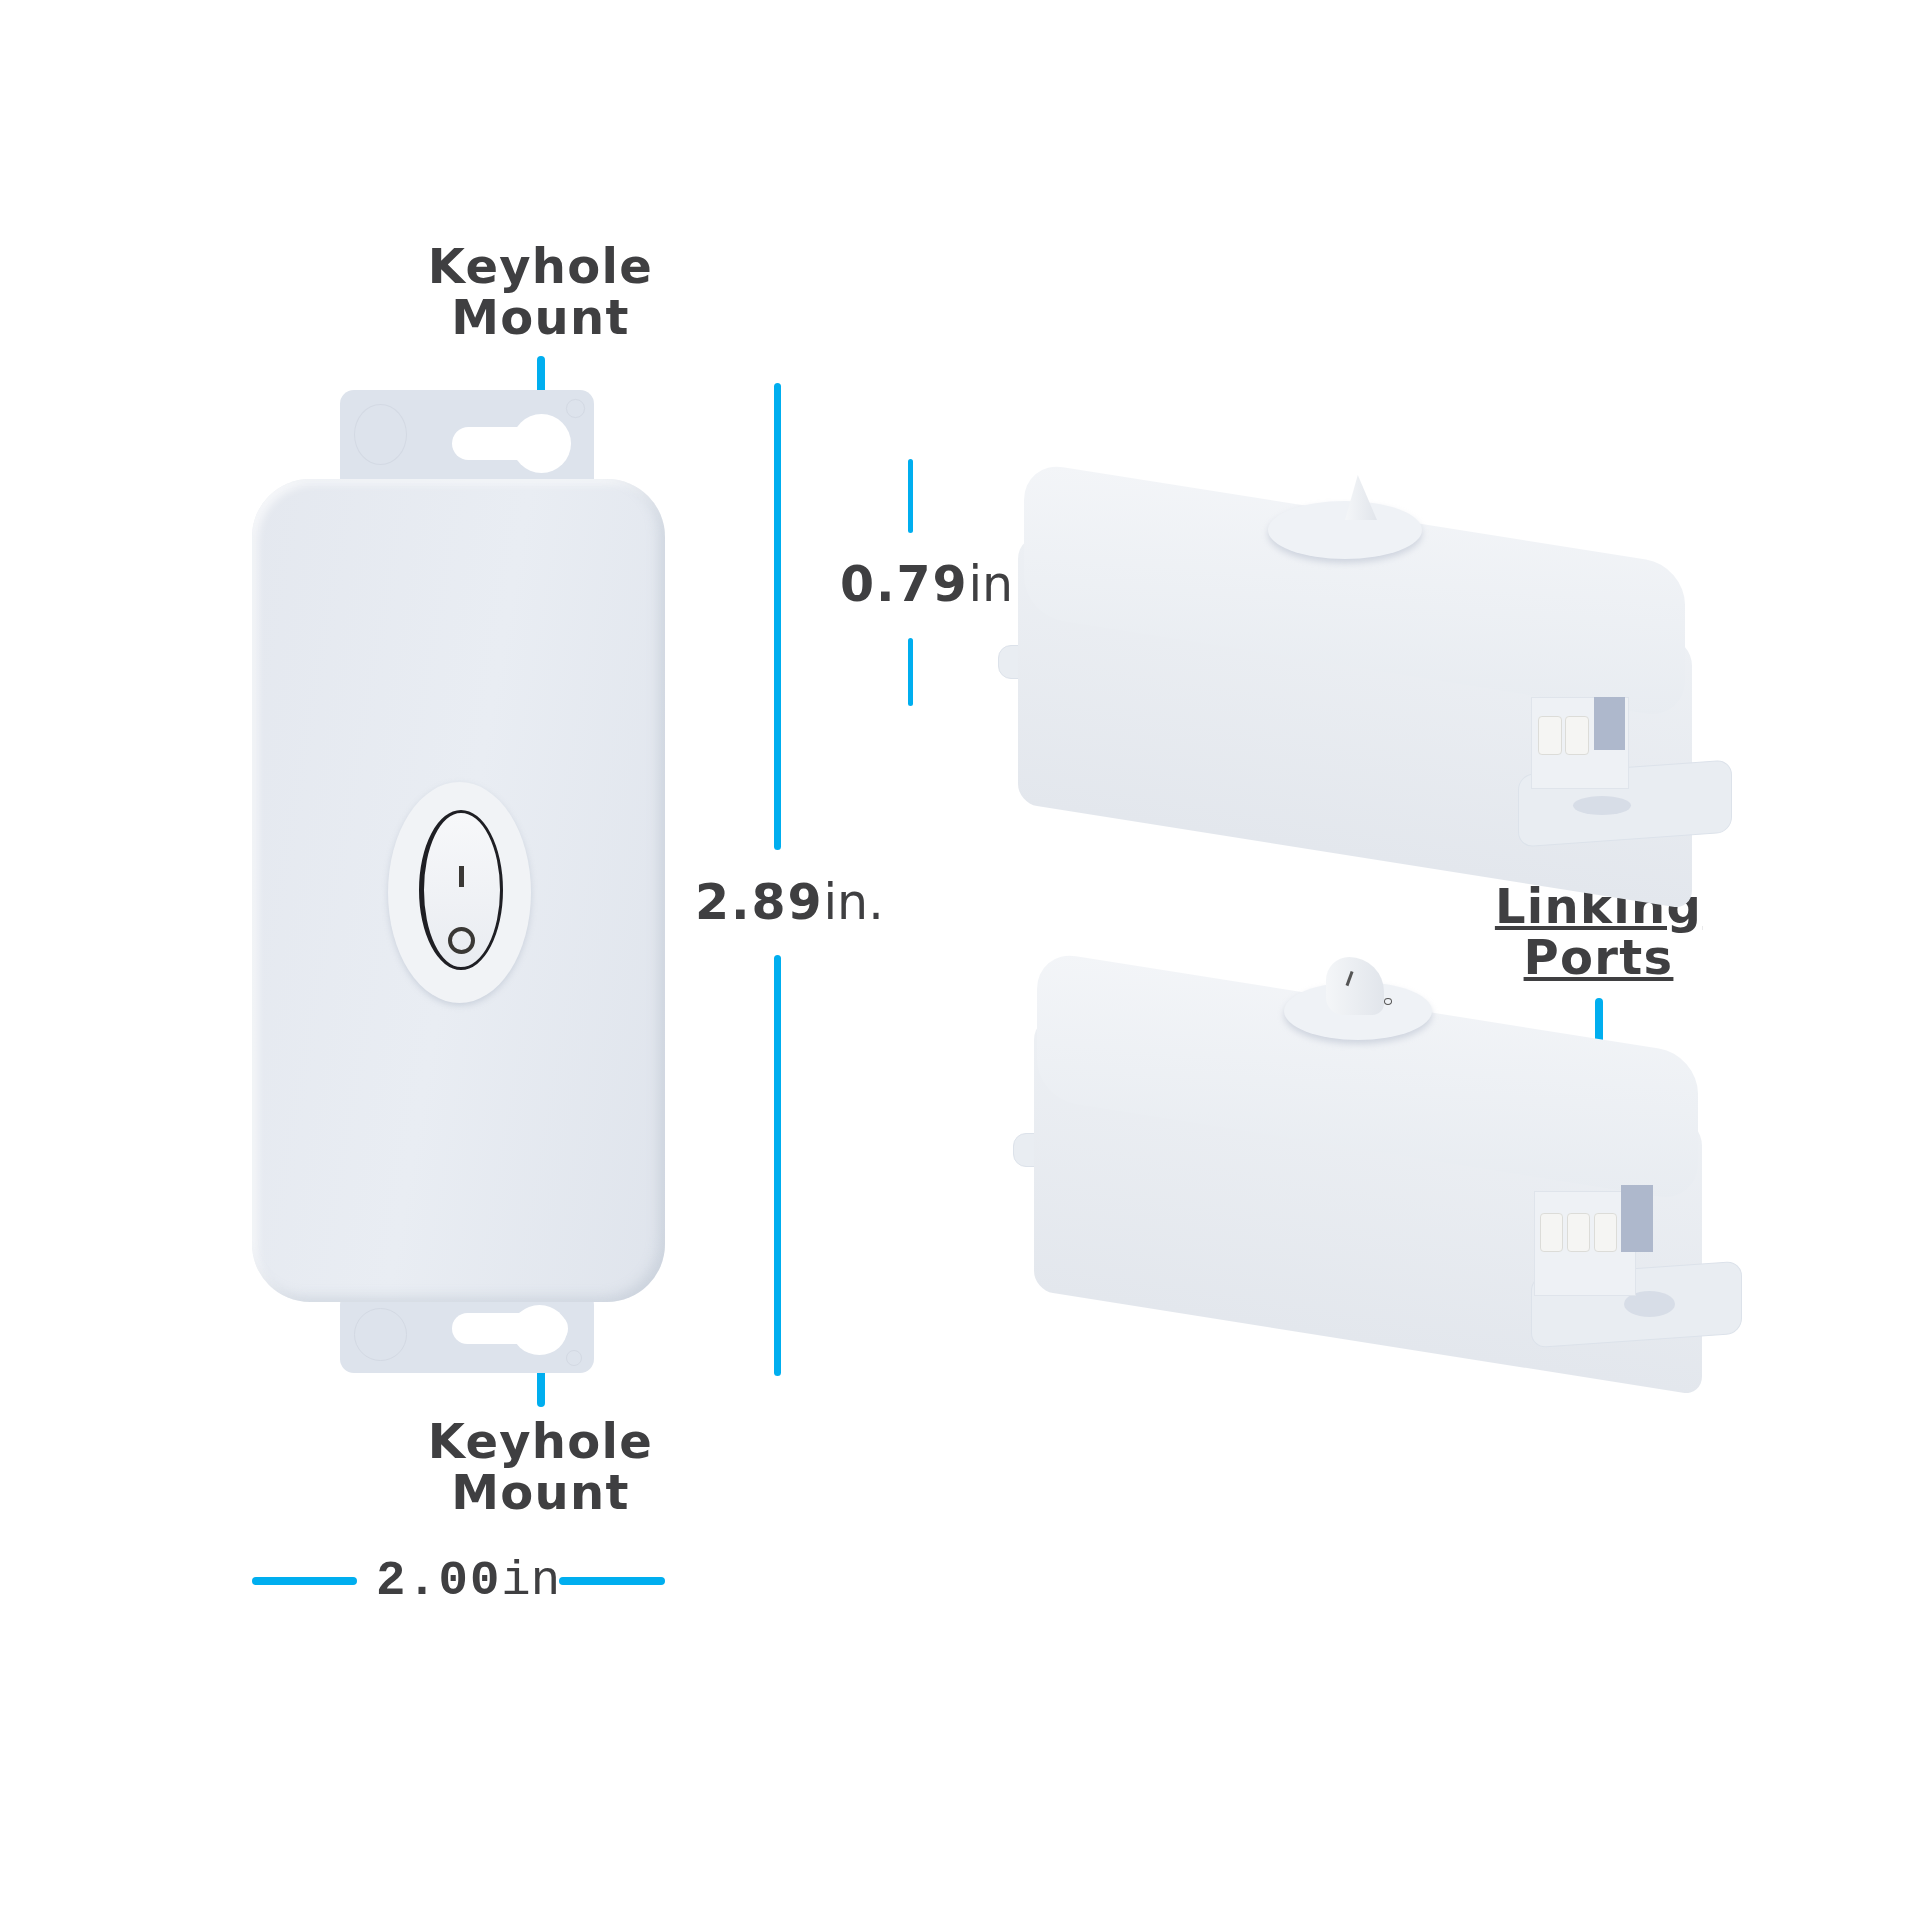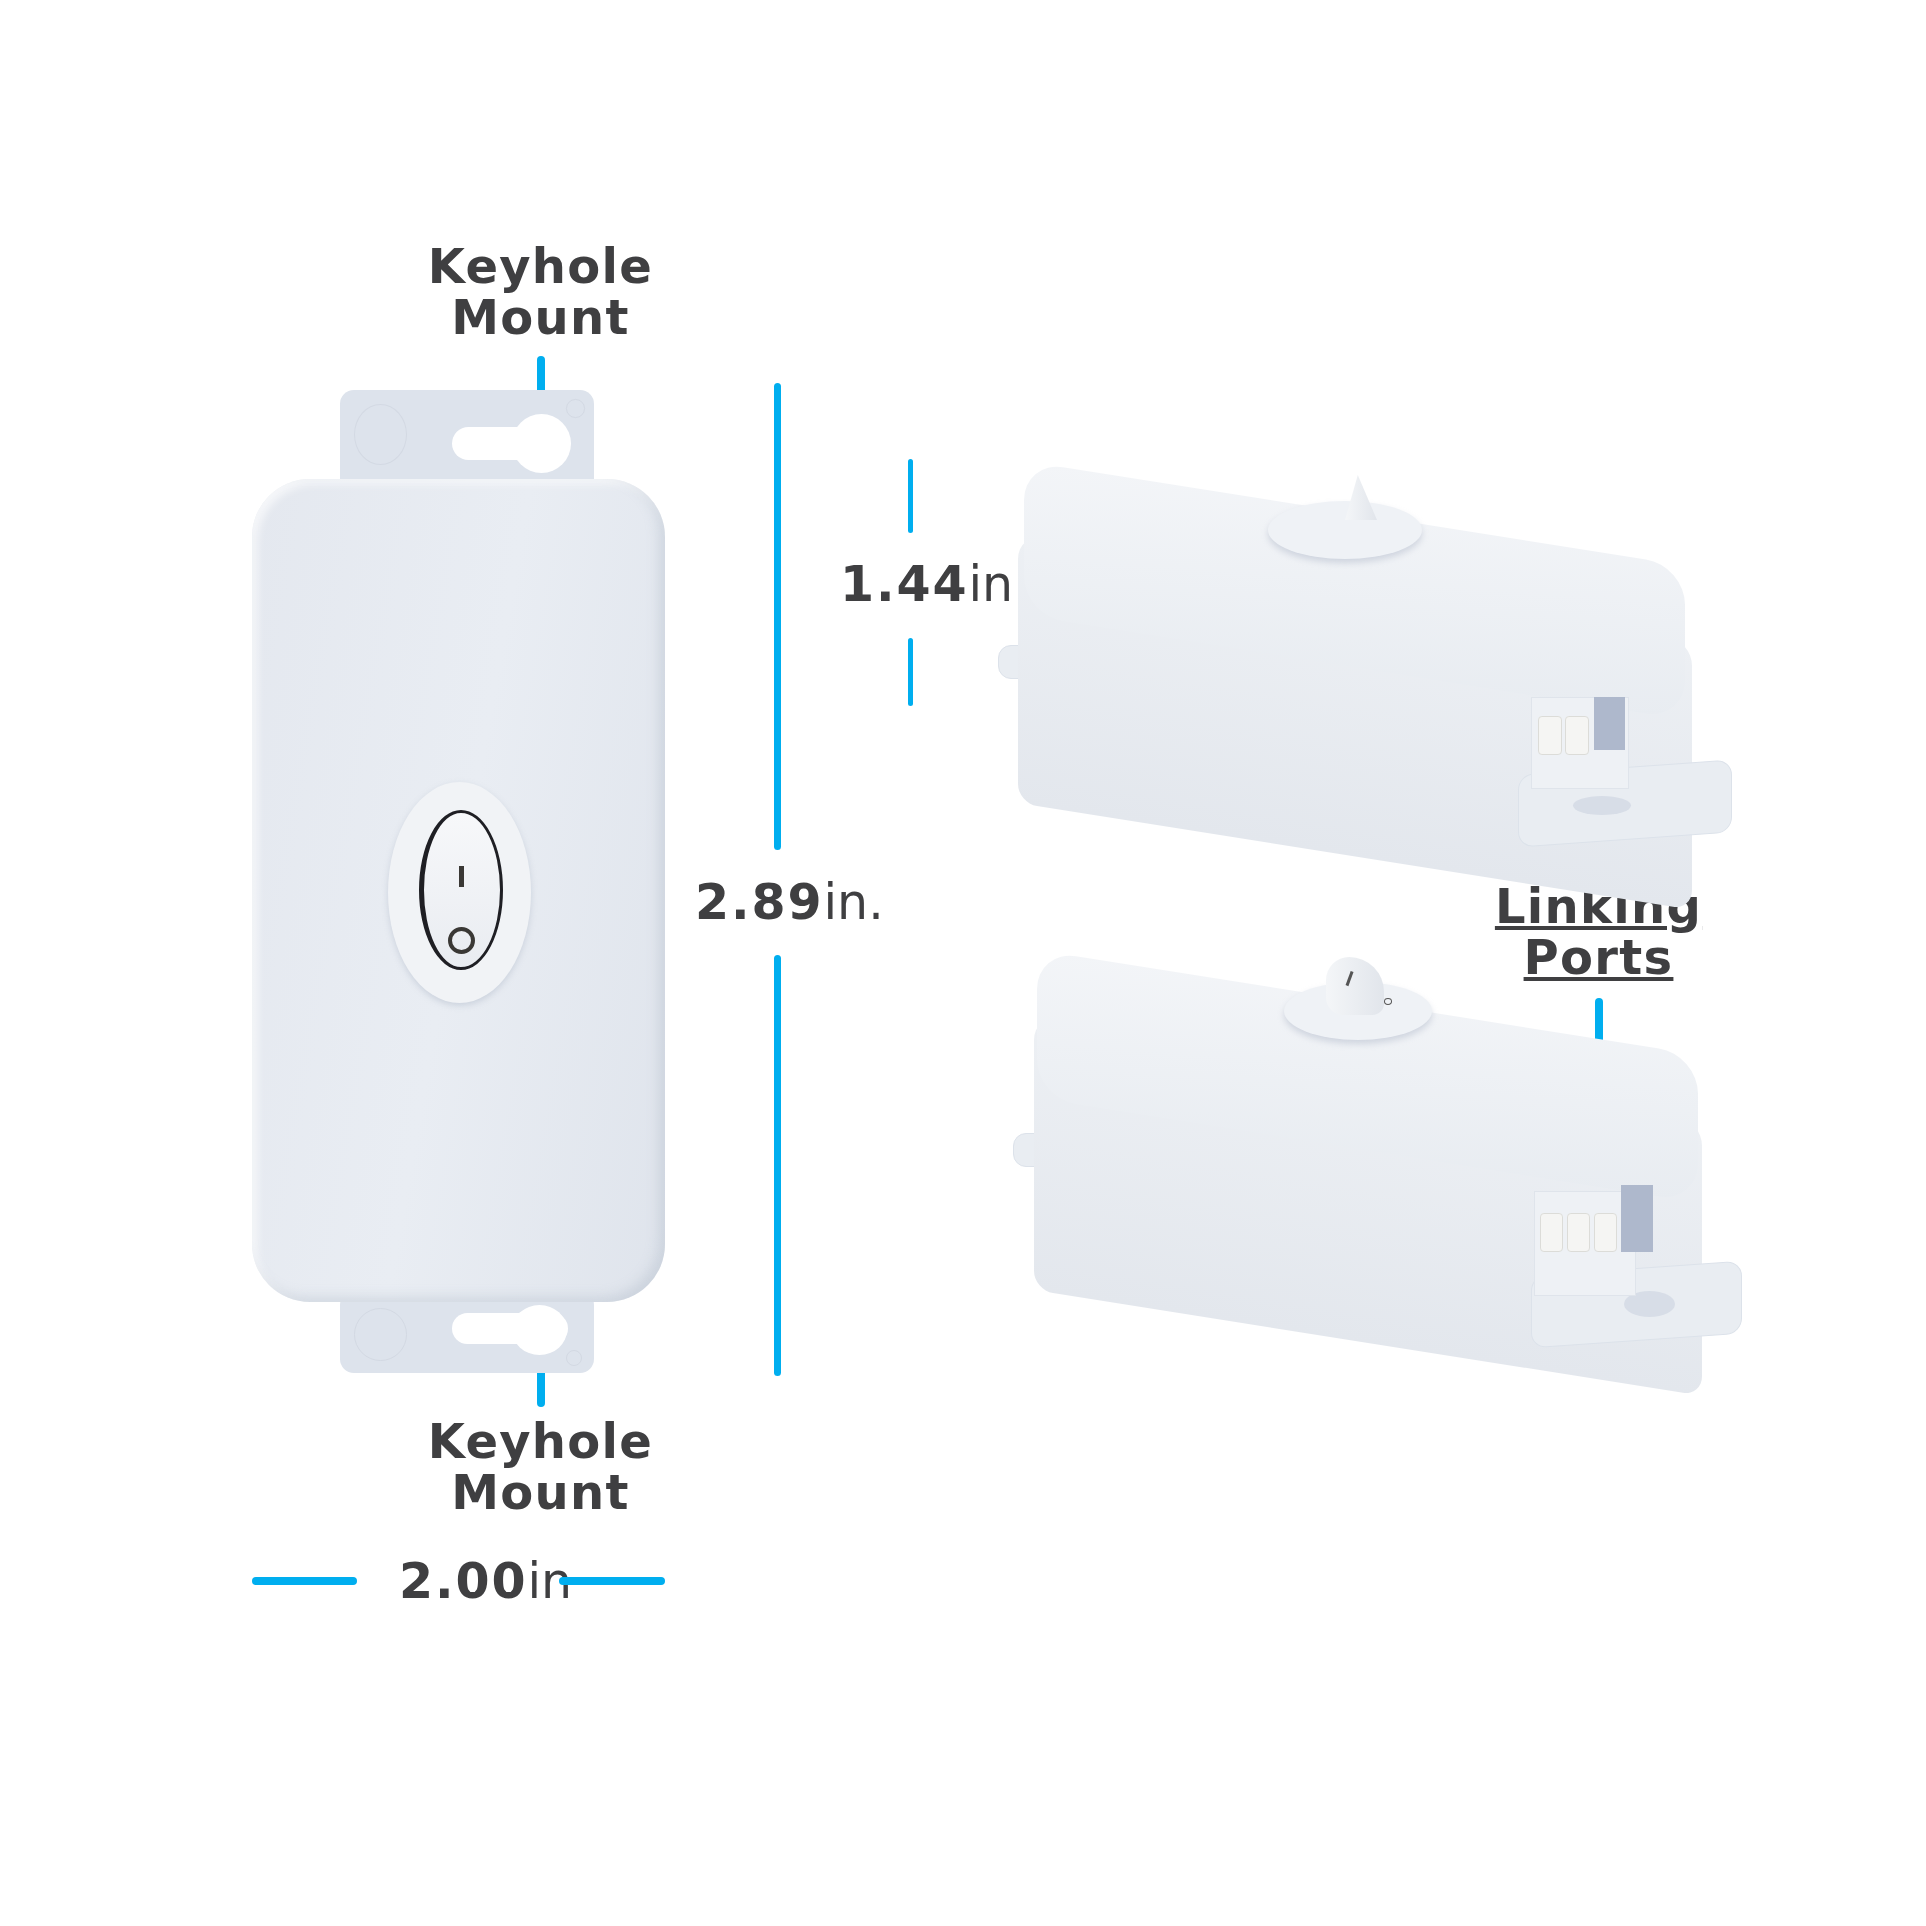--- a/index.html
+++ b/index.html
@@ -52,26 +52,26 @@
 <div class="bline" style="left:1595px;top:998px;width:7.7px;height:257px;"></div>
 
 <div class="bline" style="left:774px;top:383px;width:7px;height:467px;"></div>
 <div class="dim" style="left:695px;top:877px;">
   <span class="num">2.89</span><span class="unit">in.</span>
 </div>
 <div class="bline" style="left:774px;top:955px;width:7px;height:421px;"></div>
 
 <div class="bline" style="left:908px;top:459px;width:5.1px;height:74px;"></div>
 <div class="dim" style="left:840px;top:559px;">
-  <span class="num">1.44</span><span class="unit">in.</span>
+  <span class="num">0.79</span><span class="unit">in.</span>
 </div>
 <div class="bline" style="left:908px;top:638px;width:5.1px;height:68px;"></div>
 
 <div class="bline" style="left:252px;top:1577px;width:105px;height:7.7px;"></div>
-<div class="dim" style="left:399px;top:1556px;">
+<div class="dim" style="left:376px;top:1556px;font-family:Liberation Mono, monospace;">
   <span class="num">2.00</span><span class="unit">in</span>
 </div>
 <div class="bline" style="left:559px;top:1577px;width:106px;height:7.7px;"></div>
 
 <div class="abs" style="left:0;top:0;width:1926px;height:1926px;pointer-events:none;">
 
   <div class="tab" style="left:340px;top:390px;width:254px;height:103px;">
     <div class="boss" style="left:14px;top:14px;width:51px;height:59px;"></div>
     <div class="boss" style="left:226px;top:9px;width:16.7px;height:16.7px;"></div>
     <div class="keyslot" style="left:112px;top:37px;width:116px;height:33px;"></div>

